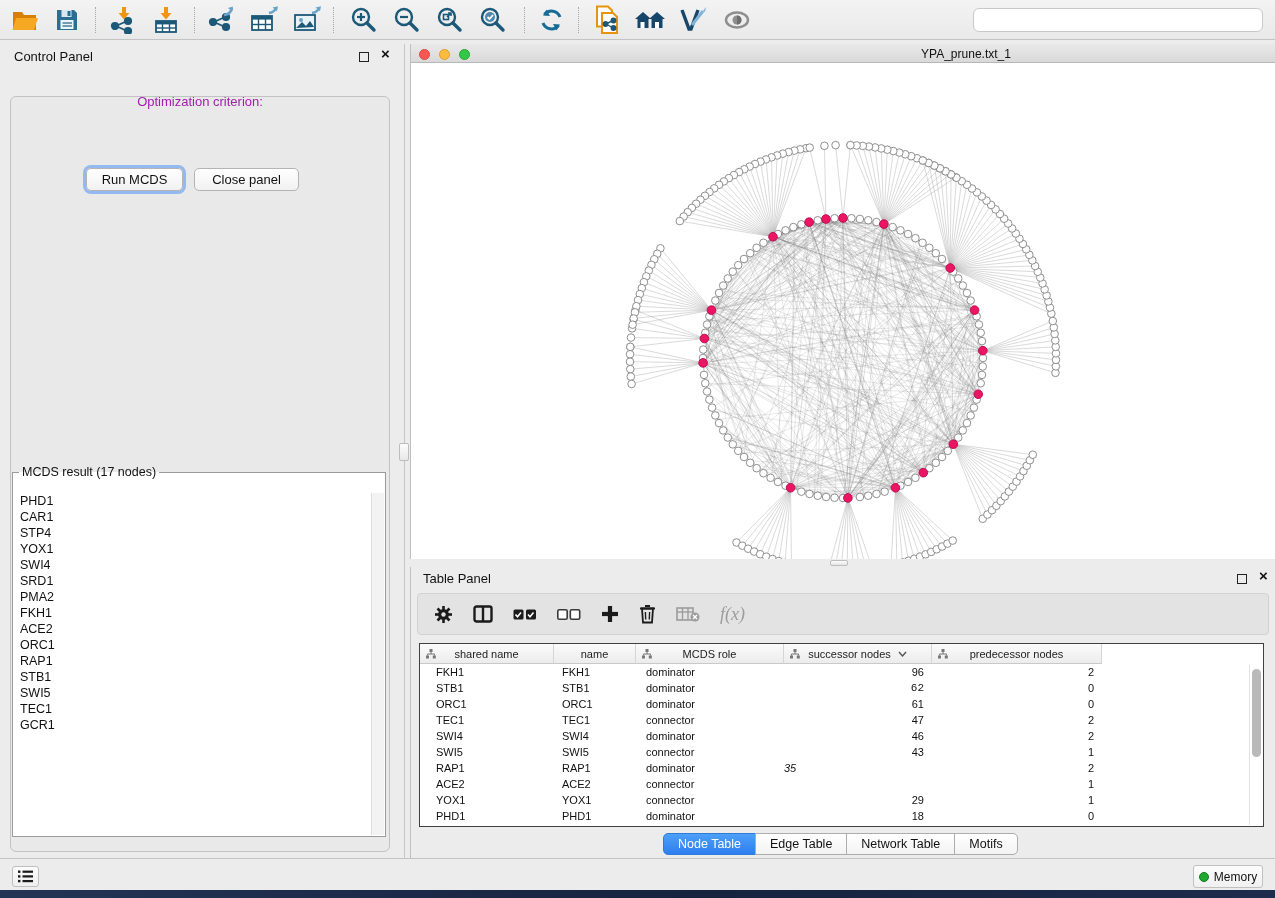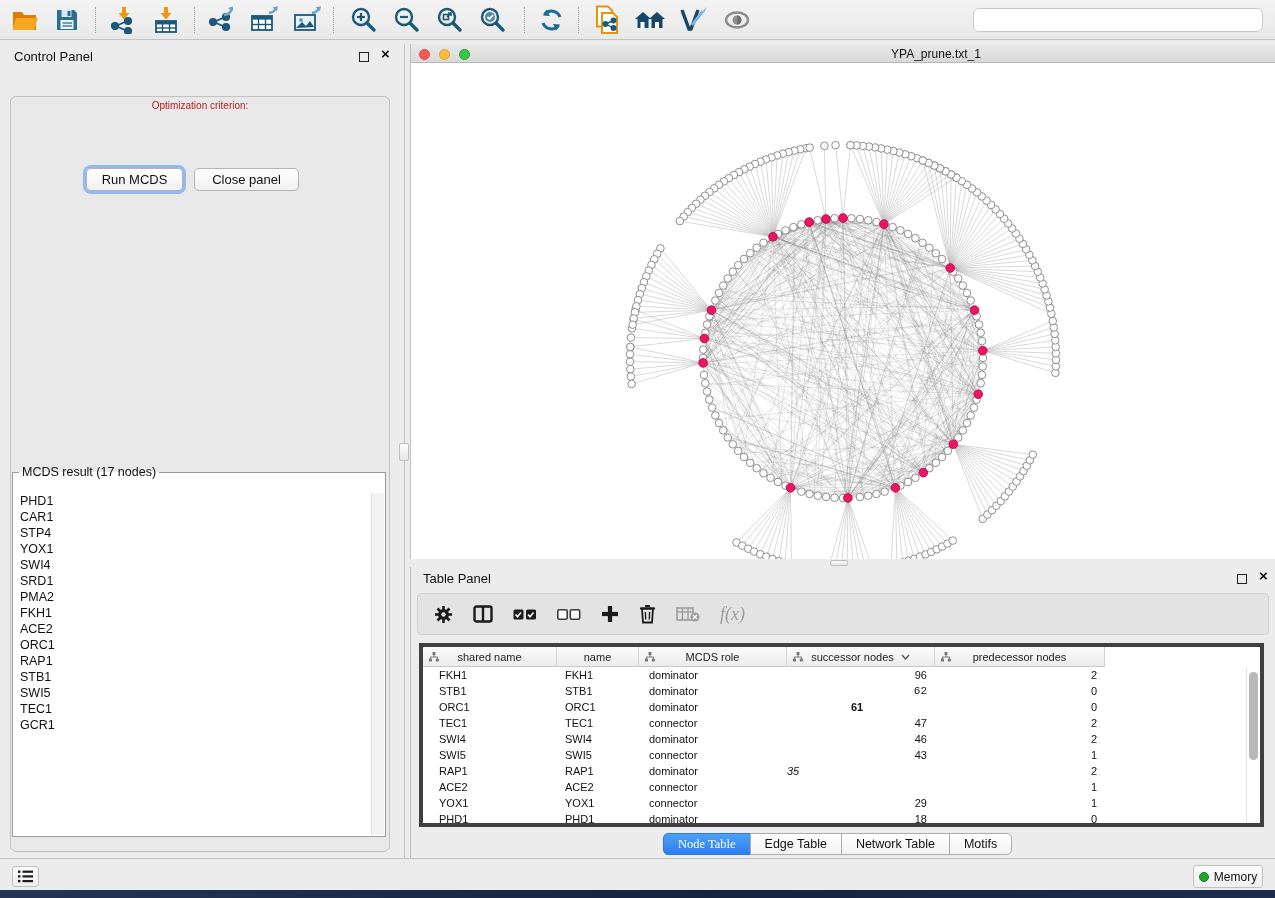--- a/index.html
+++ b/index.html
@@ -28,22 +28,22 @@
   #cp-tabs { position:absolute; left:74px; top:29px; height:23px; display:flex; }
   .seg-tab { height:23px; display:flex; align-items:center; justify-content:center;
     font-size:13px; color:#111; background:linear-gradient(#FFFFFF,#F2F2F2);
     border:1px solid #A9A9A9; margin-left:-1px; padding:0 13px; }
   .seg-tab:first-child { border-radius:4px 0 0 4px; margin-left:0; }
   .seg-tab:last-child { border-radius:0 4px 4px 0; }
   .seg-tab.active { background:linear-gradient(#5EA9F8,#2F87F4); color:#fff; border-color:#2F7BD9; }
 
   #cp-content { position:absolute; left:8px; top:52px; width:380px; height:756px;
     background:#E9E9E9; border:1px solid #C2C2C2; border-radius:6px; }
-  #criterion-label { position:absolute; left:0; top:56px; width:100%; text-align:center;
-    font-size:10px; color:#b91c1c; }
+  #criterion-label { position:absolute; left:0; top:50px; width:100%; text-align:center;
+    font-size:13px; color:#a21caf; }
   #criterion-select { position:absolute; left:34px; top:89px; width:314px; height:23px;
     background:#fff; border:1px solid #B9B9B9; border-radius:4px; font-size:13px; color:#111;
     display:flex; align-items:center; padding-left:9px; }
   #criterion-stepper { position:absolute; right:2px; top:2px; width:17px; height:17px; bottom:2px;
     height:calc(100% - 4px); background:linear-gradient(#6FB1F9,#3D8EF6); border-radius:3px;
     display:flex; flex-direction:column; align-items:center; justify-content:center; gap:1px; }
   .chev { width:0; height:0; border-left:3.5px solid transparent; border-right:3.5px solid transparent; }
   .chev.up { border-bottom:4px solid #fff; } .chev.down { border-top:4px solid #fff; }
 
   .cp-btn { position:absolute; top:124px; height:23px; background:linear-gradient(#FFFFFF,#F1F1F1);
@@ -71,54 +71,54 @@
 
   
   #network-window { position:absolute; left:410px; top:44px; width:865px; height:515px;
     background:#fff; border-left:1px solid #BFBFBF; }
   #network-titlebar { position:absolute; left:0; top:0; width:100%; height:19px;
     background:linear-gradient(#E9E9E9,#D9D9D9); border-bottom:1px solid #B8B8B8; }
   .traffic { position:absolute; top:4.5px; width:11px; height:11px; border-radius:50%; }
   #tl-red { left:8px; background:#FC5753; border:1px solid #DF4744; }
   #tl-yellow { left:28px; background:#FDBC40; border:1px solid #DEA123; }
   #tl-green { left:48px; background:#33C748; border:1px solid #27A532; }
-  #network-title { position:absolute; left:525px; top:3px; transform:translateX(-50%);
+  #network-title { position:absolute; left:555px; top:3px; transform:translateX(-50%);
     font-size:12px; color:#111; white-space:nowrap; }
   #network-canvas { position:absolute; left:0; top:19px; width:865px; height:496px; background:#fff; }
 
   
   #table-panel { position:absolute; left:410px; top:567px; width:865px; height:291px; background:#ECECEC;
     border-left:1px solid #BFBFBF; }
   #tp-float { left:826px; } #tp-close { left:848px; }
   #tp-toolbar { position:absolute; left:6px; top:26px; width:852px; height:42px;
     background:#E3E3E3; border:1px solid #D2D2D2; border-radius:4px;
     display:flex; align-items:center; gap:20px; padding-left:16px; }
   .tp-icon { display:flex; align-items:center; justify-content:center; }
   #fx-label { font-family:"Liberation Serif", serif; font-style:italic; font-size:18px; color:#9C9C9C; }
 
   #node-table { position:absolute; left:8px; top:76px; width:845px; height:184px;
-    background:#fff; border:4px solid #404040; }
+    background:#fff; border:1px solid #404040; }
   #tbl-header { position:absolute; left:0; top:0; height:20px; display:flex; }
   .hdr-cell { position:relative; height:20px; background:linear-gradient(#FBFBFB,#ECECEC);
     border-right:1px solid #D5D5D5; border-bottom:1px solid #C9C9C9;
     display:flex; align-items:center; justify-content:center; font-size:11px; color:#222; }
   .hdr-tree { position:absolute; left:6px; top:5px; }
   #tbl-body { position:absolute; left:0; top:20px; right:15px; bottom:0; overflow:hidden; }
   .tbl-row { display:flex; height:16px; }
   .tbl-cell { font-size:11px; color:#111; line-height:16px; white-space:nowrap; overflow:hidden; }
   #tbl-scroll { position:absolute; right:1px; top:21px; width:13px; bottom:1px;
     background:#FFFFFF; border-left:1px solid #E2E2E2; }
   #tbl-thumb { position:absolute; left:2px; top:4px; width:9px; height:88px;
     background:#B9B9B9; border-radius:5px; }
 
   #bottom-tabs { position:absolute; left:252px; top:266px; height:22px; display:flex; }
   .bt-tab { height:22px; display:flex; align-items:center; justify-content:center;
     font-size:12.5px; color:#111; background:linear-gradient(#FFFFFF,#F3F3F3);
     border:1px solid #ADADAD; margin-left:-1px; padding:0 14px; }
-  .bt-tab:first-child { border-radius:5px 0 0 5px; margin-left:0;font-family:Liberation Serif, serif; }
+  .bt-tab:first-child { border-radius:5px 0 0 5px; margin-left:0; }
   .bt-tab:last-child { border-radius:0 5px 5px 0; }
   .bt-tab.active { background:linear-gradient(#4DA0F8,#2E7EF0); color:#fff; border-color:#2F7BD9; }
 
   
   #status-bar { position:absolute; left:0; top:858px; width:1275px; height:32px;
     background:#ECECEC; border-top:1px solid #C3C3C3; }
   #list-button { position:absolute; left:12px; top:7px; width:27px; height:21px;
     background:linear-gradient(#FCFCFC,#EFEFEF); border:1px solid #BFBFBF; border-radius:3px;
     display:flex; align-items:center; justify-content:center; }
   #memory-button { position:absolute; right:12px; top:6px; width:70px; height:23px;
@@ -1389,21 +1389,21 @@
             <div class="tbl-cell" style="width: 134px; text-align: left; padding-left: 16px;">STB1</div>
             <div class="tbl-cell" style="width: 82px; text-align: left; padding-left: 8px;">STB1</div>
             <div class="tbl-cell" style="width: 148px; text-align: left; padding-left: 10px;">dominator</div>
             <div class="tbl-cell" style="width: 148px; text-align: right; padding-left: 0px; padding-right: 8px; font-family: Liberation Mono, monospace;">62</div>
             <div class="tbl-cell" style="width: 170px; text-align: right; padding-left: 0px; padding-right: 8px;">0</div>
           </div>
           <div class="tbl-row">
             <div class="tbl-cell" style="width: 134px; text-align: left; padding-left: 16px;">ORC1</div>
             <div class="tbl-cell" style="width: 82px; text-align: left; padding-left: 8px;">ORC1</div>
             <div class="tbl-cell" style="width: 148px; text-align: left; padding-left: 10px;">dominator</div>
-            <div class="tbl-cell" style="width: 148px; text-align: center; padding-left: 0px; padding-right: 8px; font-weight: bold;">61</div>
+            <div class="tbl-cell" style="width: 148px; text-align: right; padding-left: 0px; padding-right: 8px;">61</div>
             <div class="tbl-cell" style="width: 170px; text-align: right; padding-left: 0px; padding-right: 8px;">0</div>
           </div>
           <div class="tbl-row">
             <div class="tbl-cell" style="width: 134px; text-align: left; padding-left: 16px;">TEC1</div>
             <div class="tbl-cell" style="width: 82px; text-align: left; padding-left: 8px;">TEC1</div>
             <div class="tbl-cell" style="width: 148px; text-align: left; padding-left: 10px;">connector</div>
             <div class="tbl-cell" style="width: 148px; text-align: right; padding-left: 0px; padding-right: 8px;">47</div>
             <div class="tbl-cell" style="width: 170px; text-align: right; padding-left: 0px; padding-right: 8px;">2</div>
           </div>
           <div class="tbl-row">

